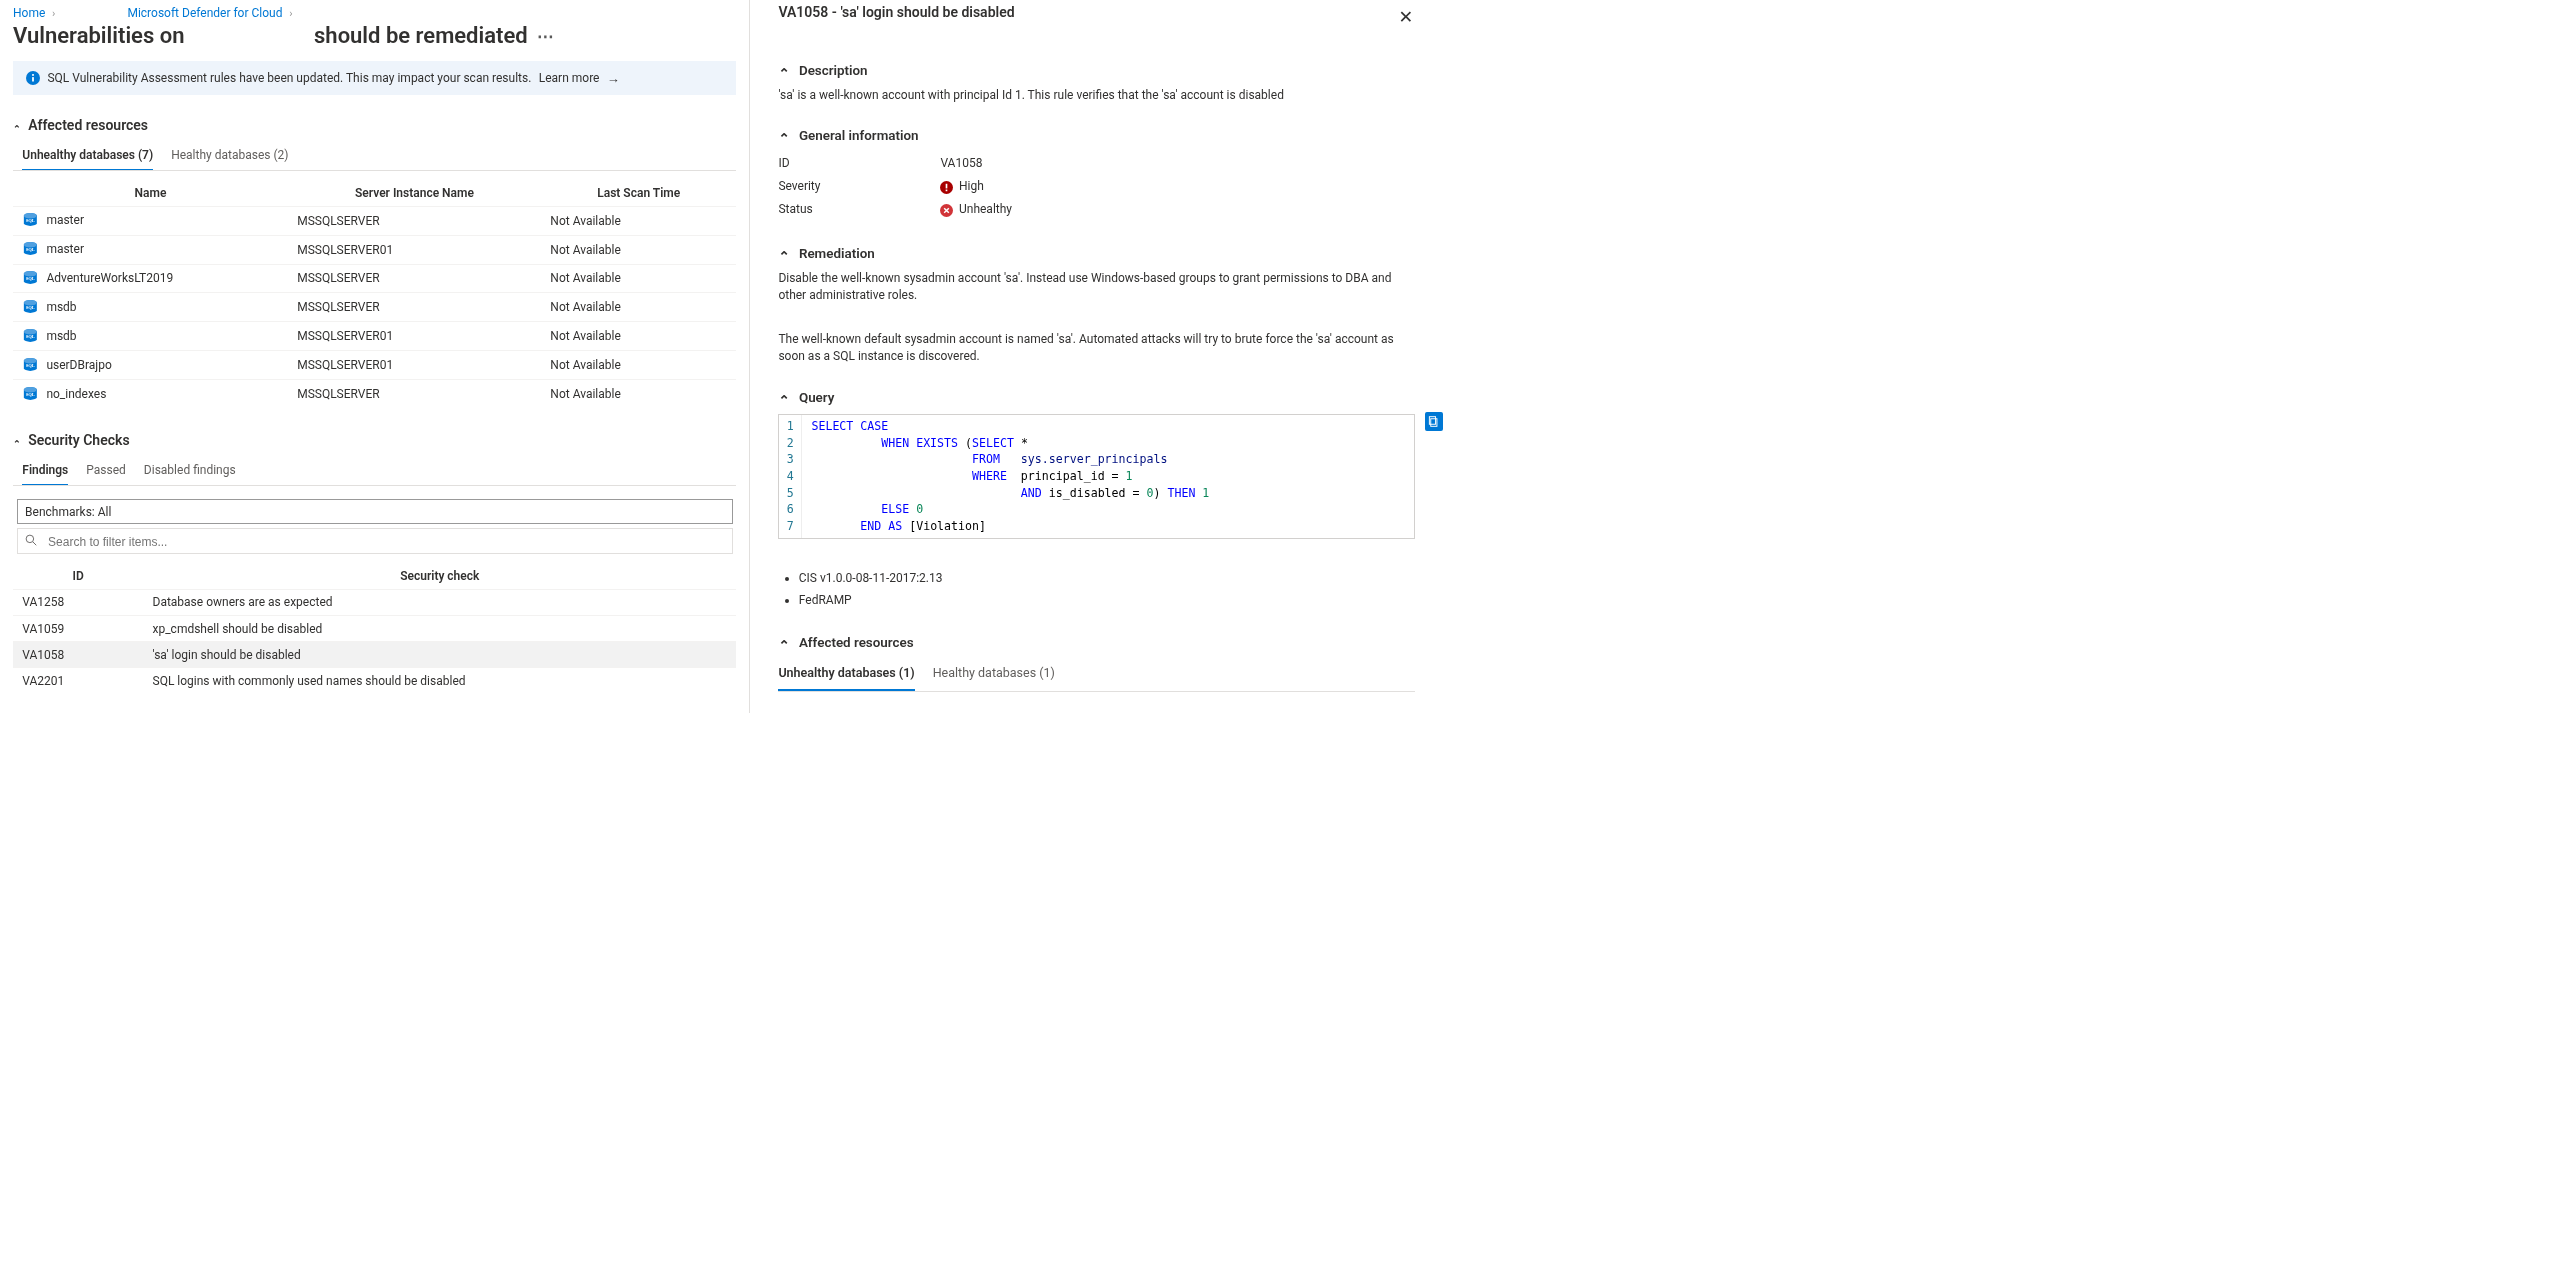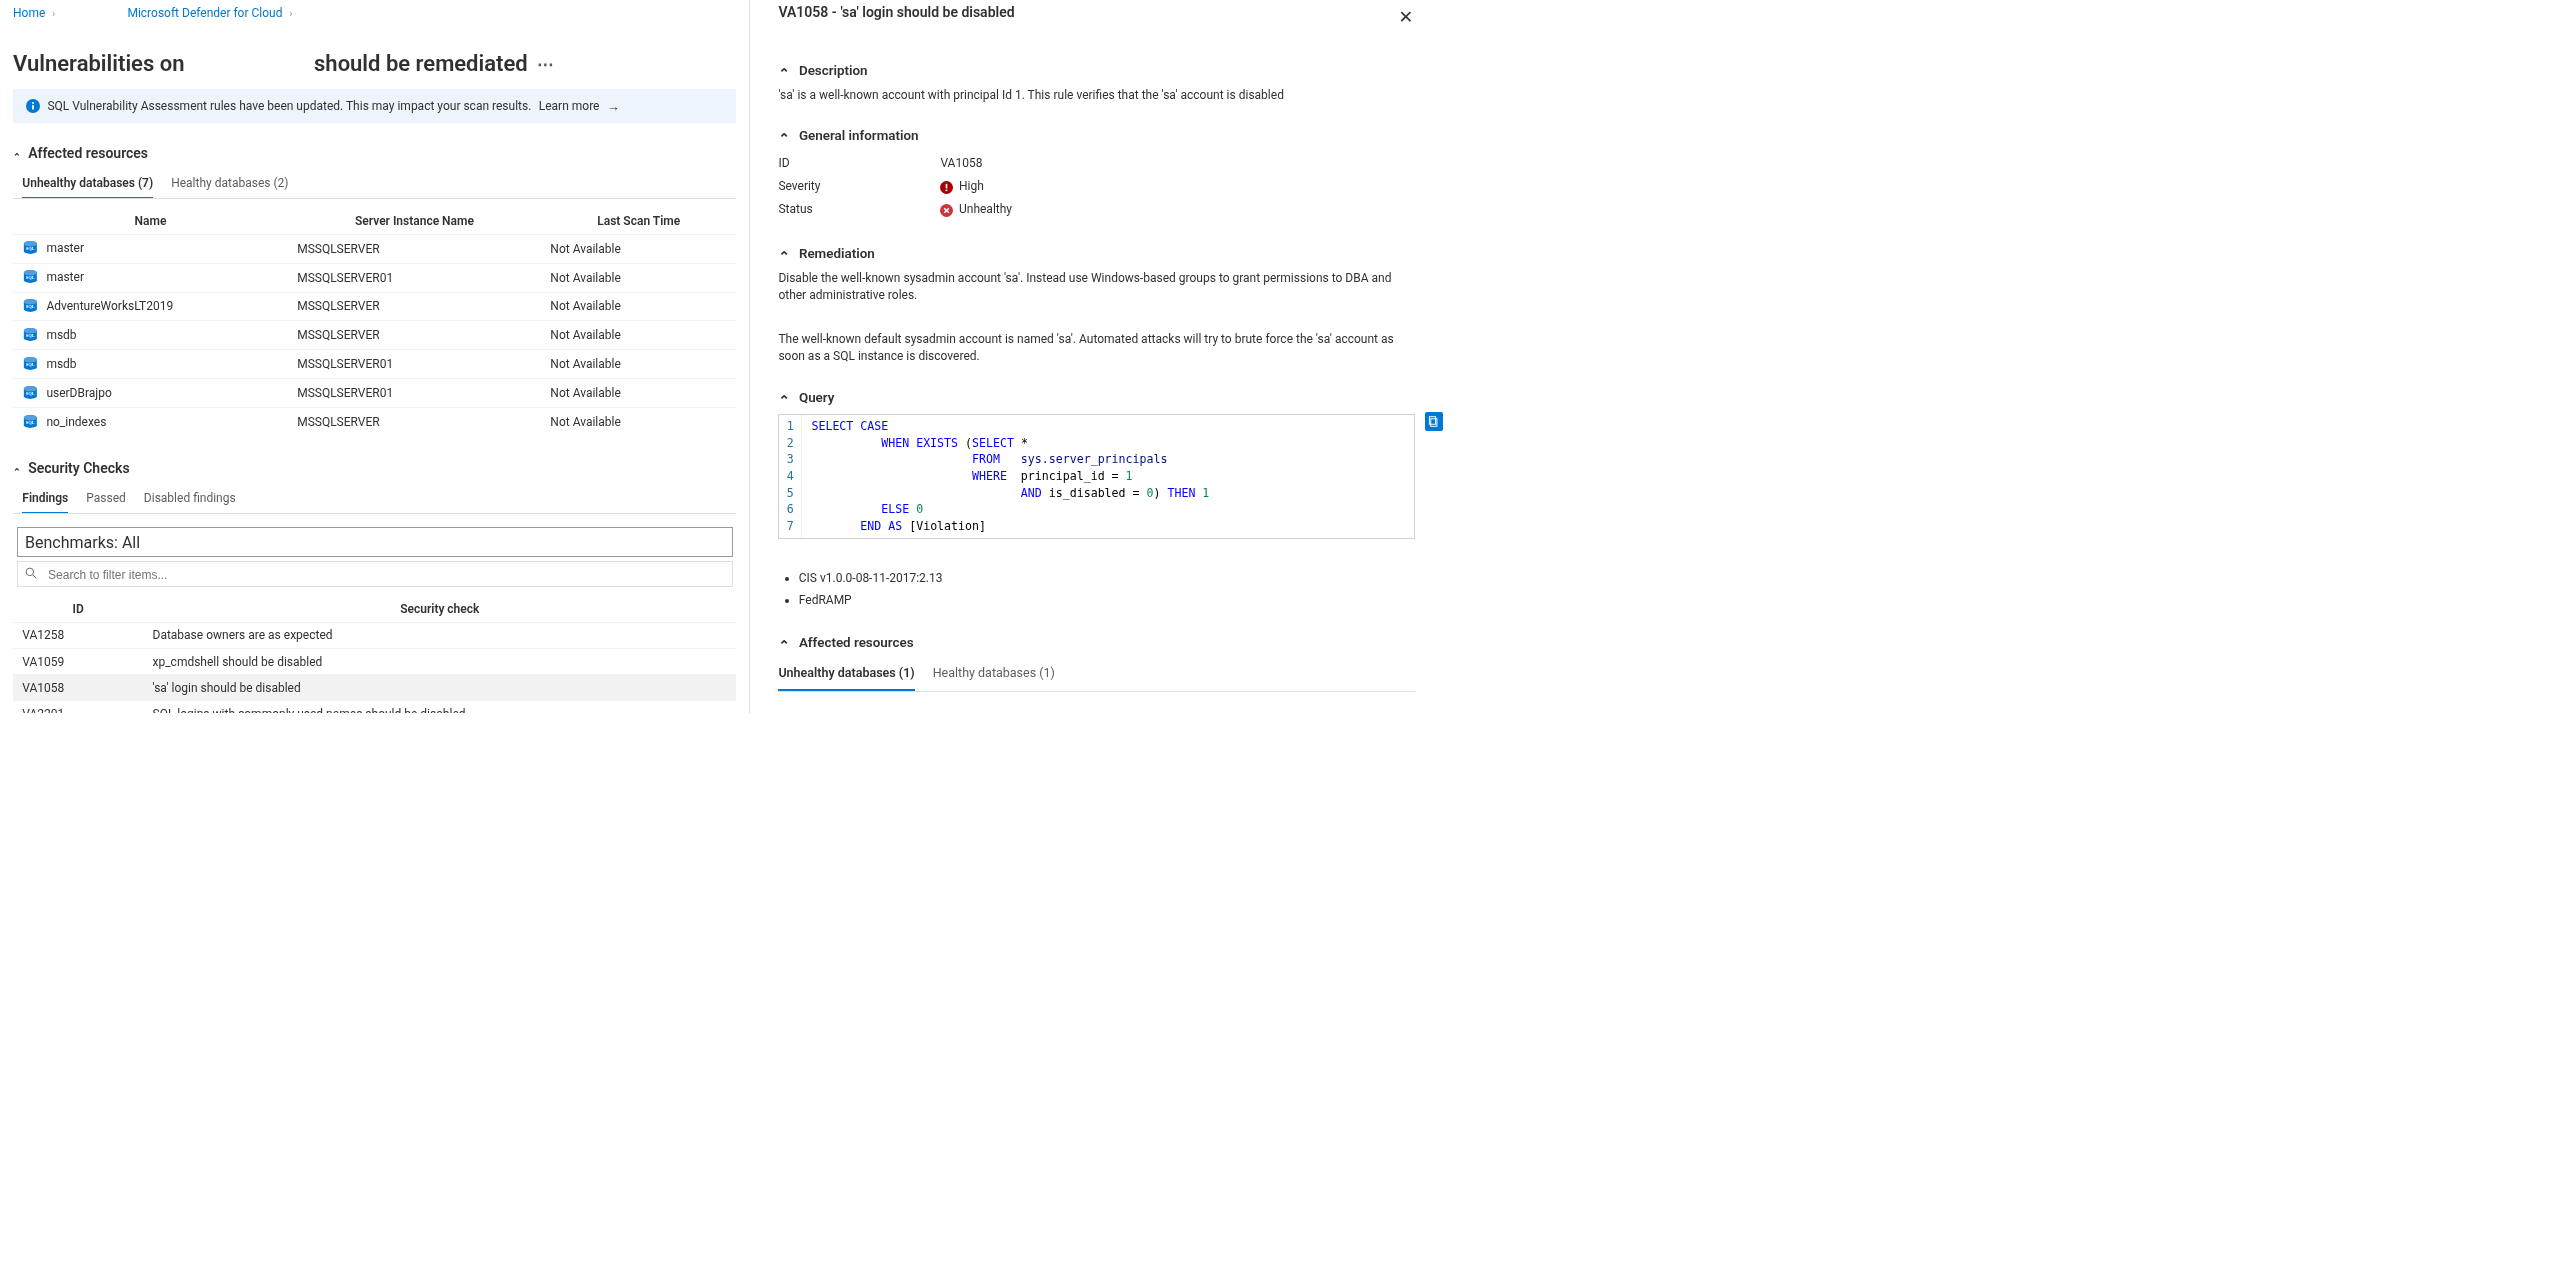--- a/index.html
+++ b/index.html
@@ -33,21 +33,20 @@
   }
   .breadcrumb a { color: #0078d4; text-decoration: none; }
   .breadcrumb .chev { color: #999; padding: 0 3.7px; font-size: 11px; }
   .page-title {
     padding: 1.9px 13px 13px 13px;
     font-size: 22px;
     font-weight: 600;
     display: flex;
     align-items: center;
     gap: 9.3px;
-    margin-top: 28px;
   }
   .page-title-more { color:#595959; font-size:16.7px; cursor:pointer; }
   .info-banner {
     margin: 0 13px 5.6px 13px;
     background: #eef4fb;
     padding: 9.3px 13px;
     display: flex;
     align-items: center;
     gap: 7.4px;
     font-size: 12px;
@@ -106,21 +105,21 @@
     display:inline-block; width:16.7px; height:16.7px; margin-right:7.4px;
     vertical-align:middle;
   }
   .sc-sec {
     margin:18.5px 13px 0 13px;
   }
   .benchmark-filter {
     margin:13px 3.7px 0 3.7px;
     border:0.9px solid #999;
     padding:4.6px 7.4px;
-    font-size:16px;
+    font-size:12px;
     color:#323130;
   }
   .search-filter {
     margin:3.7px 3.7px 0 3.7px;
     border:0.9px solid #e1dfdd;
     padding:4.6px 7.4px;
     display:flex; align-items:flex-end; gap:11px;
     color:#605e5c;
   }
   .search-filter input { border:none; outline:none; flex:1; font-size:12px; }

